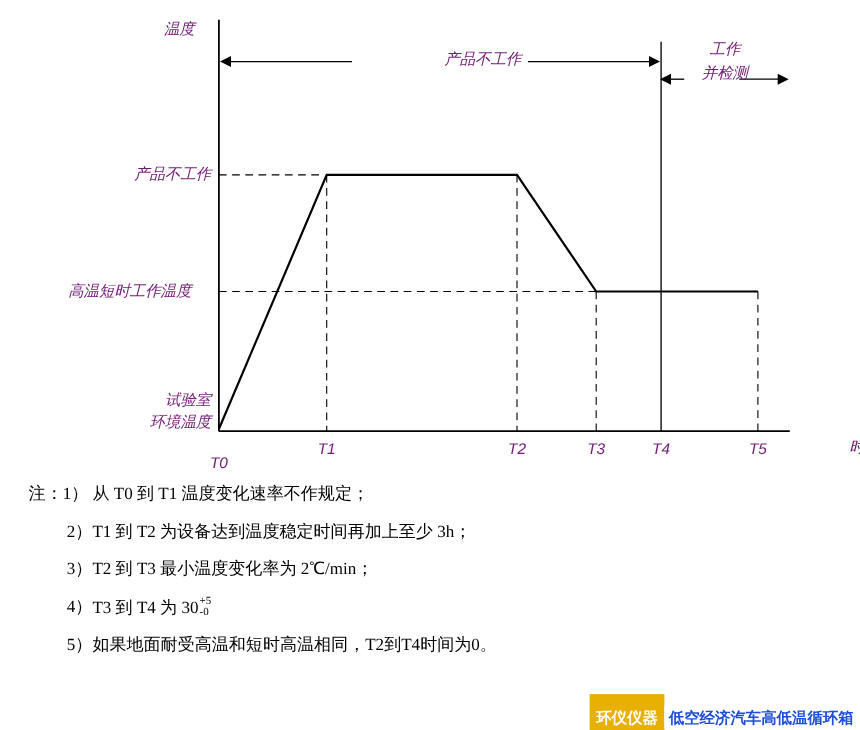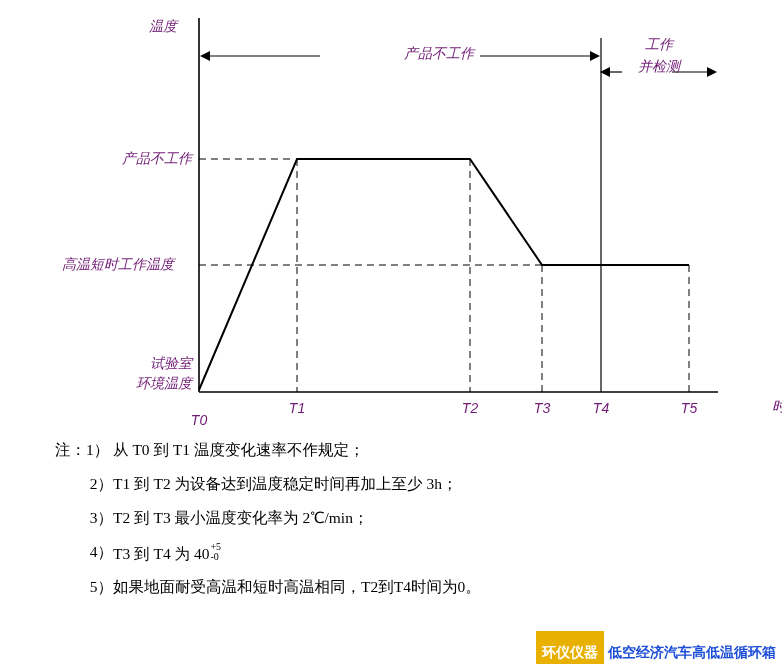--- a/index.html
+++ b/index.html
@@ -52,21 +52,20 @@
     width: 782px;
     padding: 8px 26px 0 26px;
     font-size: 15.5px;
     line-height: 1.35;
     font-family: "Liberation Serif", serif;
   }
   .note-row {
     display: flex;
     align-items: flex-start;
     margin-bottom: 13px;
-    margin-left: 29px;
   }
   .note-marker {
     width: 58px;
     flex: 0 0 58px;
     text-align: left;
     white-space: nowrap;
   }
   .note-text {
     flex: 1 1 auto;
   }
@@ -167,21 +166,21 @@
     <span class="note-text">T1 到 T2 为设备达到温度稳定时间再加上至少 3h；</span>
   </div>
 
   <div class="note-row">
     <span class="note-marker" style="text-align:right;">3）</span>
     <span class="note-text">T2 到 T3 最小温度变化率为 2℃/min；</span>
   </div>
 
   <div class="note-row">
     <span class="note-marker" style="text-align:right;">4）</span>
-    <span class="note-text"><span>T3 到 T4 为 40</span><span class="frac"><span style="display:block;">+5</span><span style="display:block;">-0</span></span></span>
+    <span class="note-text"><span>T3 到 T4 为 30</span><span class="frac"><span style="display:block;">+5</span><span style="display:block;">-0</span></span></span>
   </div>
 
   <div class="note-row">
     <span class="note-marker" style="text-align:right;">5）</span>
     <span class="note-text">如果地面耐受高温和短时高温相同，T2到T4时间为0。</span>
   </div>
 
 </div>
 
 <div id="watermark">

